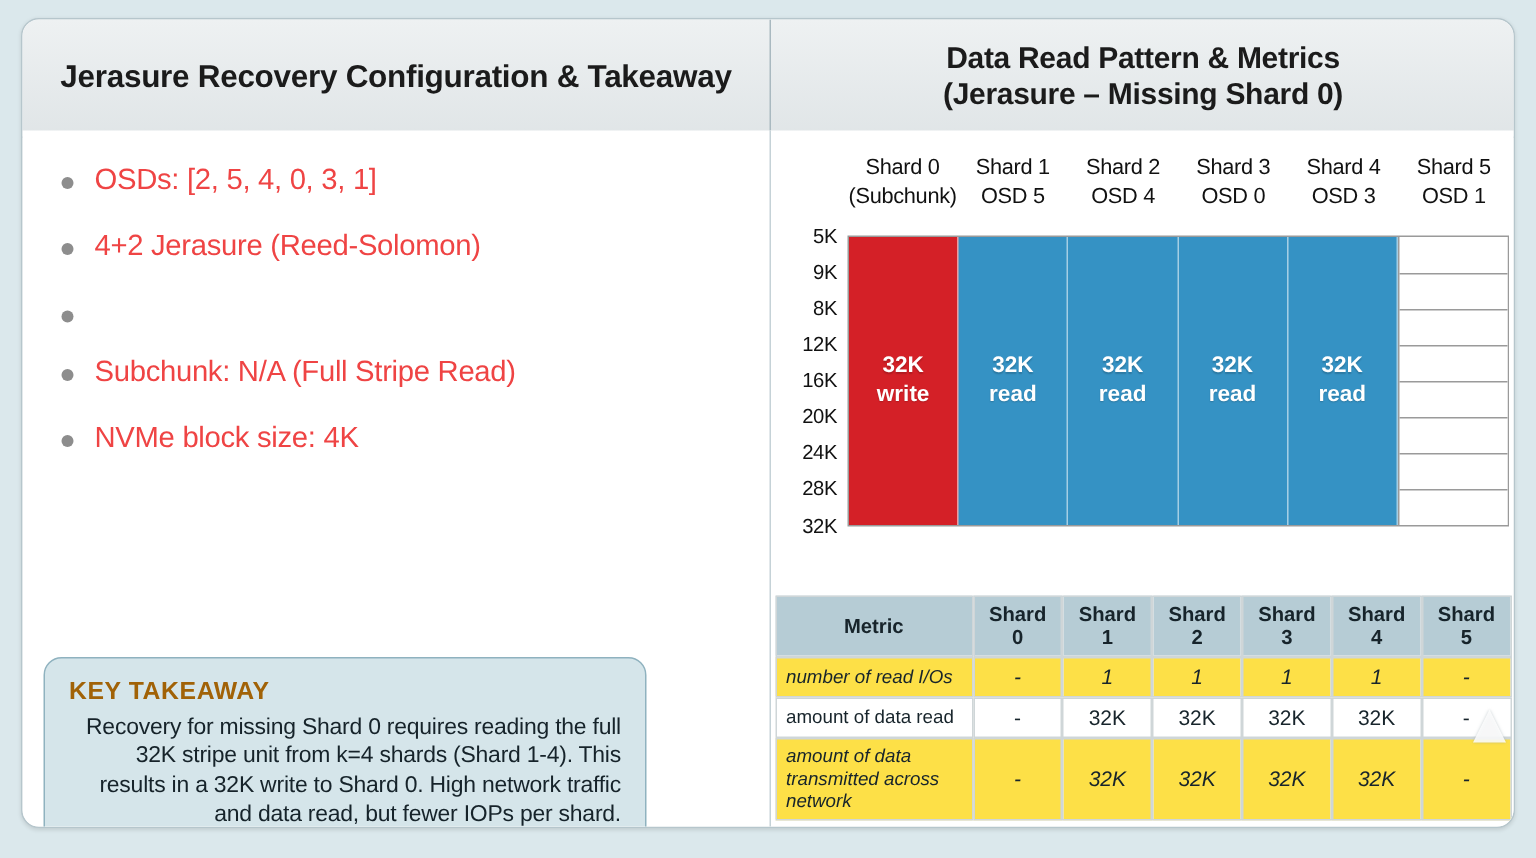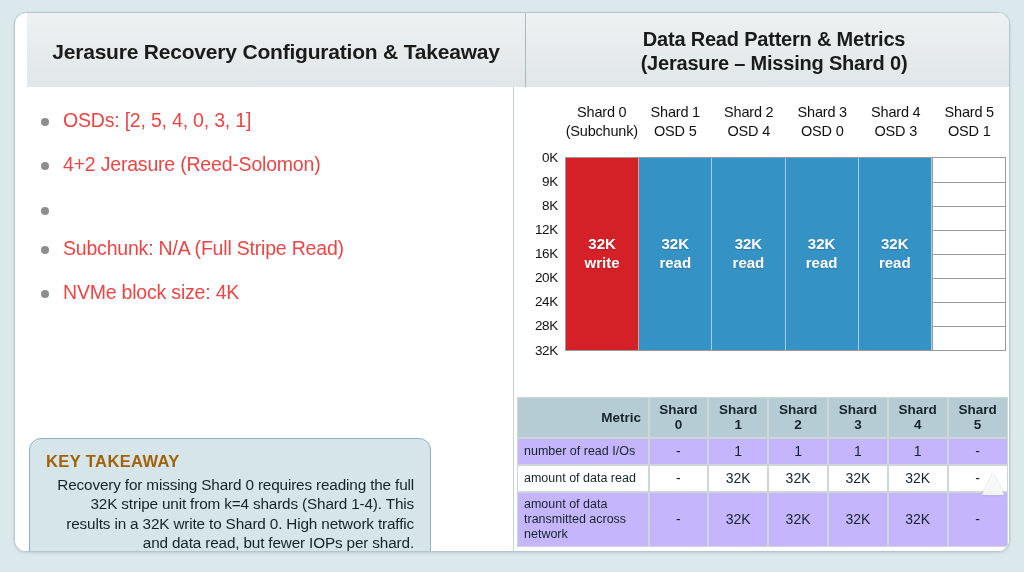--- a/index.html
+++ b/index.html
@@ -14,21 +14,21 @@
     left: 14px; top: 12px;
     width: 996px; height: 540px;
     background: #ffffff;
     border: 1px solid #b6c6cc;
     border-radius: 12px;
     box-shadow: 0 1px 3px rgba(0,0,0,0.12);
     overflow: hidden;
   }
   
   .header-band {
-    position: absolute; left: 12px; top: 0;
+    position: absolute; left: 0; top: 0;
     width: 996px; height: 79px;
     background: linear-gradient(#eef1f2, #e0e5e7);
     border-bottom: 1px solid #b0c0c6;
     display: flex;
   }
   .header-cell {
     display: flex; align-items: center; justify-content: center;
     text-align: center;
     color: #1b1b1b;
     font-weight: bold;
@@ -158,27 +158,27 @@
     padding: 5px 7px;
     text-align: center;
     vertical-align: middle;
   }
   .metrics thead th {
     background: #b6ccd5;
     font-size: 13.5px;
     font-weight: bold;
     height: 28px;
   }
-  .metrics thead th.metric-head { text-align: right; }
+  .metrics thead th.metric-head { text-align: center; }
   .metrics td.metric-name {
     text-align: left;
     font-size: 12.5px;
     line-height: 1.18;
   }
-  .metrics tbody tr.shade td { background: #c4b5fd; }
+  .metrics tbody tr.shade td { background: #fde047; font-style: italic; }
   .metrics tbody tr.plain td { background: #ffffff; }
   .metrics tbody tr td:first-child { width: 132px; }
   .metrics tbody tr td.v { font-size: 14px; }
   
   .watermark {
     position: absolute; right: 6px; bottom: 58px;
     width: 0; height: 0;
     border-left: 11px solid transparent;
     border-right: 11px solid transparent;
     border-bottom: 22px solid rgba(255,255,255,0.85);
@@ -256,21 +256,21 @@
             <div>Shard 4</div>
             <div>OSD 3</div>
           </div>
           <div class="chart-head-cell">
             <div>Shard 5</div>
             <div>OSD 1</div>
           </div>
         </div>
 
         <div class="yaxis">
-          <span class="ytick">0K</span>
+          <span class="ytick">5K</span>
           <span class="ytick">9K</span>
           <span class="ytick">8K</span>
           <span class="ytick">12K</span>
           <span class="ytick">16K</span>
           <span class="ytick">20K</span>
           <span class="ytick">24K</span>
           <span class="ytick">28K</span>
           <span class="ytick">32K</span>
         </div>
 

